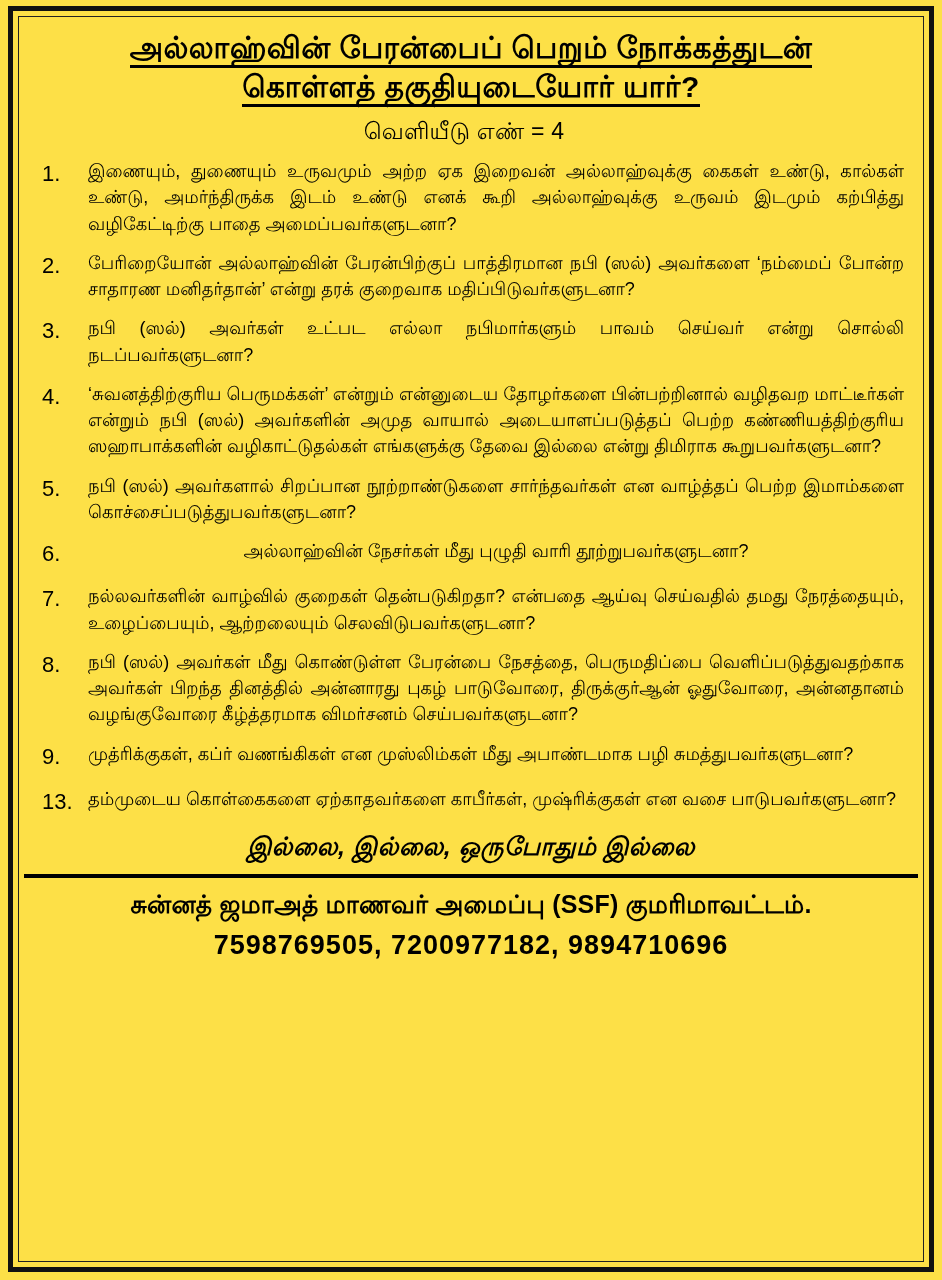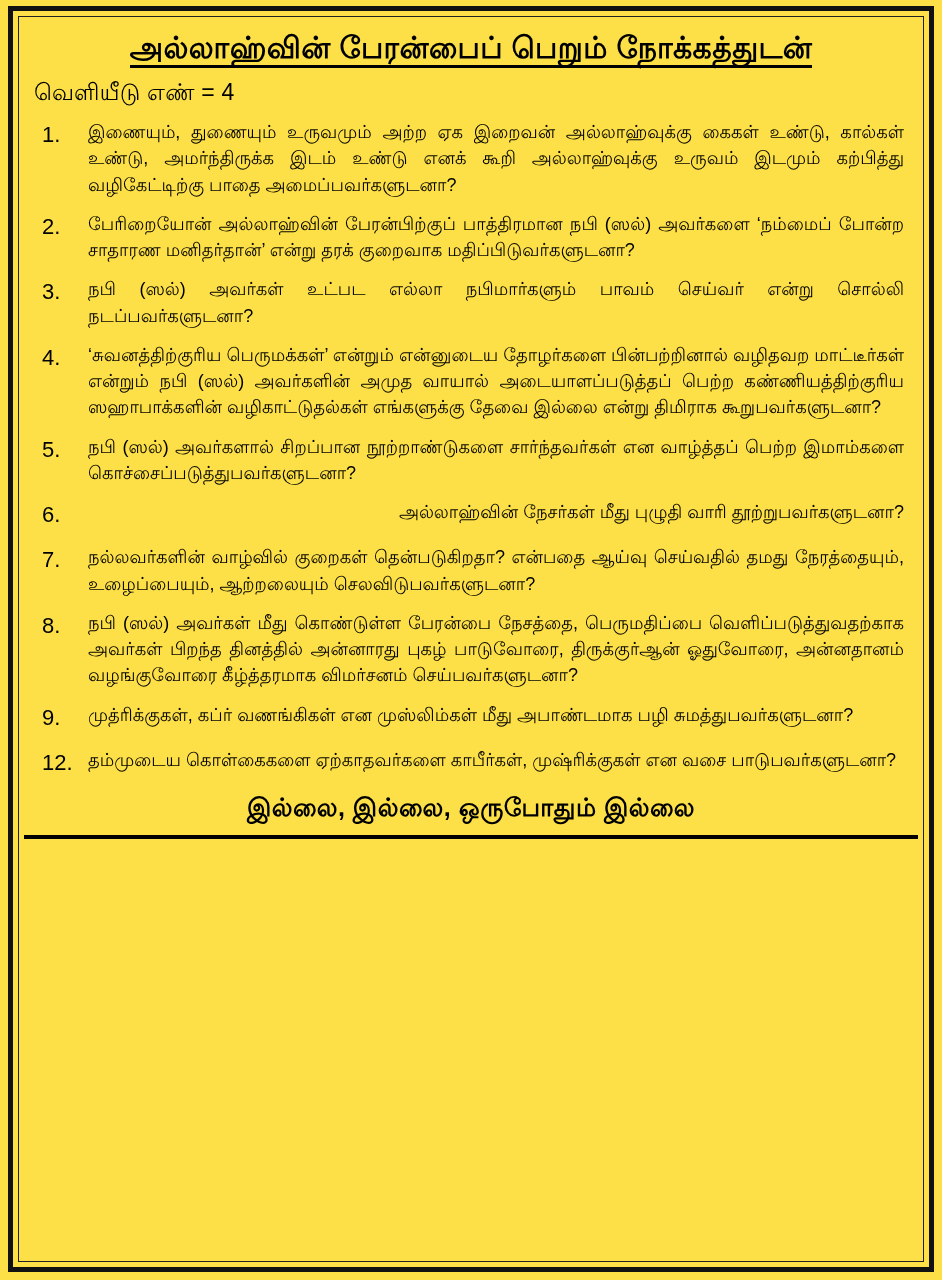--- a/index.html
+++ b/index.html
@@ -65,21 +65,21 @@
     line-height: 1.30;
     letter-spacing: 0.4px;
     white-space: nowrap;
   }
   .title-line > span {
     border-bottom: 3px solid #000;
     padding-bottom: 1px;
   }
 
   .issue-no {
-    text-align: left;
+    text-align: center;
     font-size: 23px;
     margin-top: 12px;
     margin-right: 14px;
     letter-spacing: 0.2px;
   }
 
   
   .qlist {
     margin-top: 10px;
   }
@@ -99,31 +99,32 @@
   .qtext {
     flex: 1 1 auto;
     font-size: 18px;
     line-height: 1.46;
     text-align: justify;
     text-justify: inter-word;
     padding-right: 4px;
     hyphens: none;
   }
   .qtext.no-justify {
-    text-align: right;
+    text-align: center;
   }
 
   
   .refrain {
     text-align: center;
     font-weight: bold;
     font-size: 25px;
     margin-top: 14px;
     margin-bottom: 10px;
     letter-spacing: 0.5px;
+    font-style: italic;
   }
 
   
   .footer-rule {
     border-top: 4px solid #000;
     margin: 0 -10px 0 -10px;
   }
   .footer {
     text-align: center;
     padding-top: 12px;
@@ -146,20 +147,21 @@
 
 <div id="poster">
 
   <div class="frame-outer"></div>
   <div class="frame-inner"></div>
 
   <div class="page">
 
     <div class="title-block">
       <div class="title-line"><span>அல்லாஹ்வின் பேரன்பைப் பெறும் நோக்கத்துடன்</span></div>
+      <div class="title-line"><span>கொள்ளத் தகுதியுடையோர் யார்?</span></div>
     </div>
 
     <div class="issue-no">வெளியீடு எண் = 4</div>
 
     <div class="qlist">
 
       <div class="qrow">
         <div class="qnum">1.</div>
         <div class="qtext">இணையும், துணையும் உருவமும் அற்ற ஏக இறைவன் அல்லாஹ்வுக்கு கைகள் உண்டு, கால்கள் உண்டு, அமர்ந்திருக்க இடம் உண்டு எனக் கூறி அல்லாஹ்வுக்கு உருவம் இடமும் கற்பித்து வழிகேட்டிற்கு பாதை அமைப்பவர்களுடனா?</div>
       </div>
@@ -198,25 +200,29 @@
         <div class="qnum">8.</div>
         <div class="qtext">நபி (ஸல்) அவர்கள் மீது கொண்டுள்ள பேரன்பை நேசத்தை, பெருமதிப்பை வெளிப்படுத்துவதற்காக அவர்கள் பிறந்த தினத்தில் அன்னாரது புகழ் பாடுவோரை, திருக்குர்ஆன் ஓதுவோரை, அன்னதானம் வழங்குவோரை கீழ்த்தரமாக விமர்சனம் செய்பவர்களுடனா?</div>
       </div>
 
       <div class="qrow">
         <div class="qnum">9.</div>
         <div class="qtext">முத்ரிக்குகள், கப்ர் வணங்கிகள் என முஸ்லிம்கள் மீது அபாண்டமாக பழி சுமத்துபவர்களுடனா?</div>
       </div>
 
       <div class="qrow">
-        <div class="qnum">12.</div>
+        <div class="qnum">13.</div>
         <div class="qtext">தம்முடைய கொள்கைகளை ஏற்காதவர்களை காபீர்கள், முஷ்ரிக்குகள் என வசை பாடுபவர்களுடனா?</div>
       </div>
 
     </div>
 
     <div class="refrain">இல்லை, இல்லை, ஒருபோதும் இல்லை</div>
 
     <div class="footer-rule"></div>
 
+    <div class="footer">
+      <div class="org-name">சுன்னத் ஜமாஅத் மாணவர் அமைப்பு (SSF) குமரிமாவட்டம்.</div>
+      <div class="phones">7598769505,  7200977182, 9894710696</div>
+    </div>
 
   </div>
 </div>
 
 </body></html>

